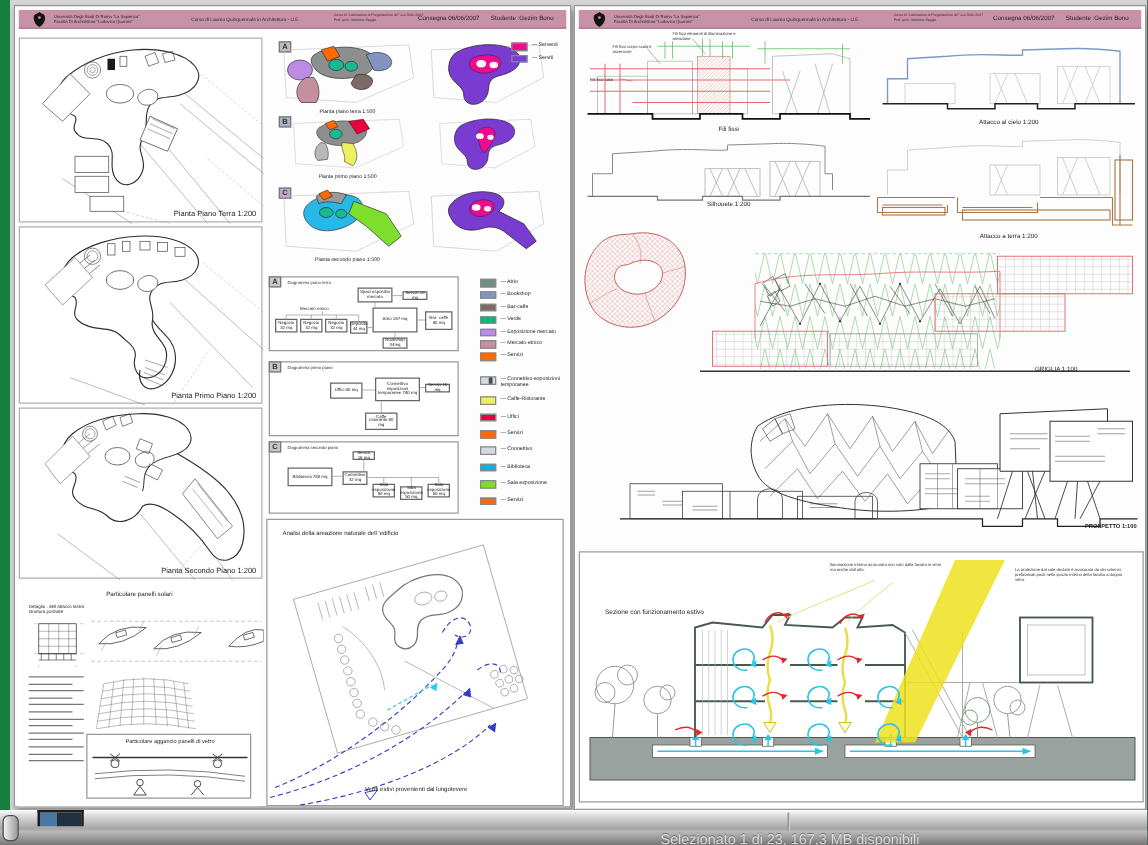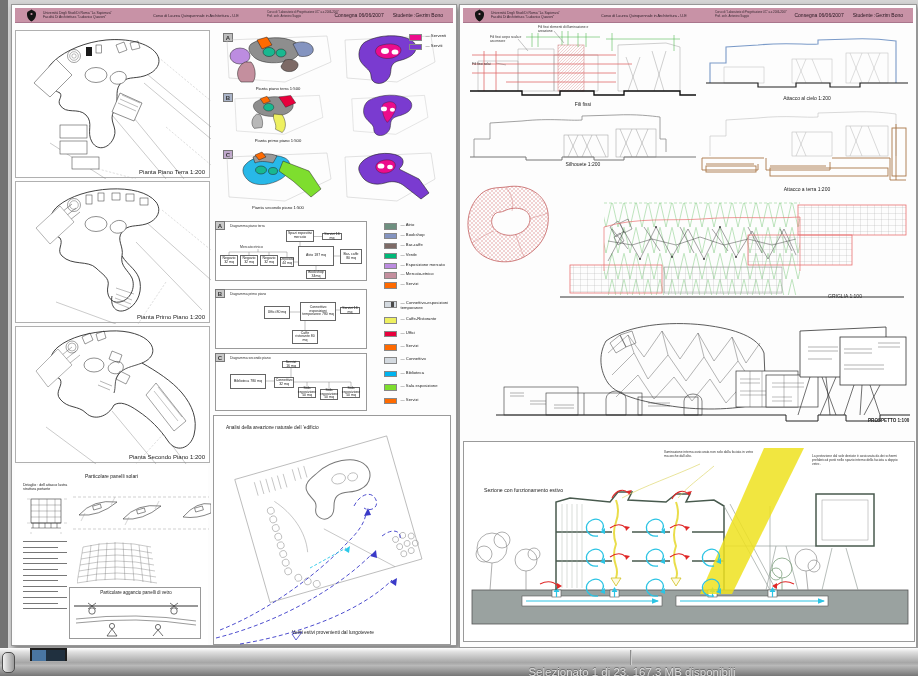--- a/index.html
+++ b/index.html
@@ -1,17 +1,17 @@
 <!DOCTYPE html>
 <html><head>
 <meta charset="utf-8">
 <style>
 *{margin:0;padding:0;box-sizing:border-box}
 html,body{width:918px;height:676px;overflow:hidden;background:#000;font-family:"Liberation Sans",sans-serif}
-#app{position:relative;width:918px;height:676px;background:#737373}
+#app{position:relative;width:918px;height:676px;background:#15803d}
 .canvas{position:absolute;left:8px;top:0;width:910px;height:648px;background:#d4d4d4}
 .board{position:absolute;background:#fdfdfd;border:1px solid #979797;box-shadow:2px 3px 5px rgba(0,0,0,.4)}
 .board-left{left:3px;top:4px;width:446px;height:642px}
 .board-right{left:451px;top:4px;width:458px;height:644px}
 .board-header{position:absolute;left:3px;top:3px;right:3px;height:15px;background:#c892a6;border-bottom:1px solid #a9768d}
 .bh-crest{position:absolute;left:11px;top:1px;width:11px;height:13px}
 .bh-uni{position:absolute;left:28px;top:2.5px;font-size:3.4px;line-height:1.35;color:#2c1f28}
 .bh-course{position:absolute;left:138px;top:5.5px;font-size:3.8px;color:#2c1f28}
 .bh-lab{position:absolute;left:252px;top:3px;font-size:2.8px;line-height:1.3;color:#3a2c34}
 .bh-right{position:absolute;right:10px;top:4px;font-size:5px;color:#26161f;display:flex;gap:9px;white-space:nowrap}

